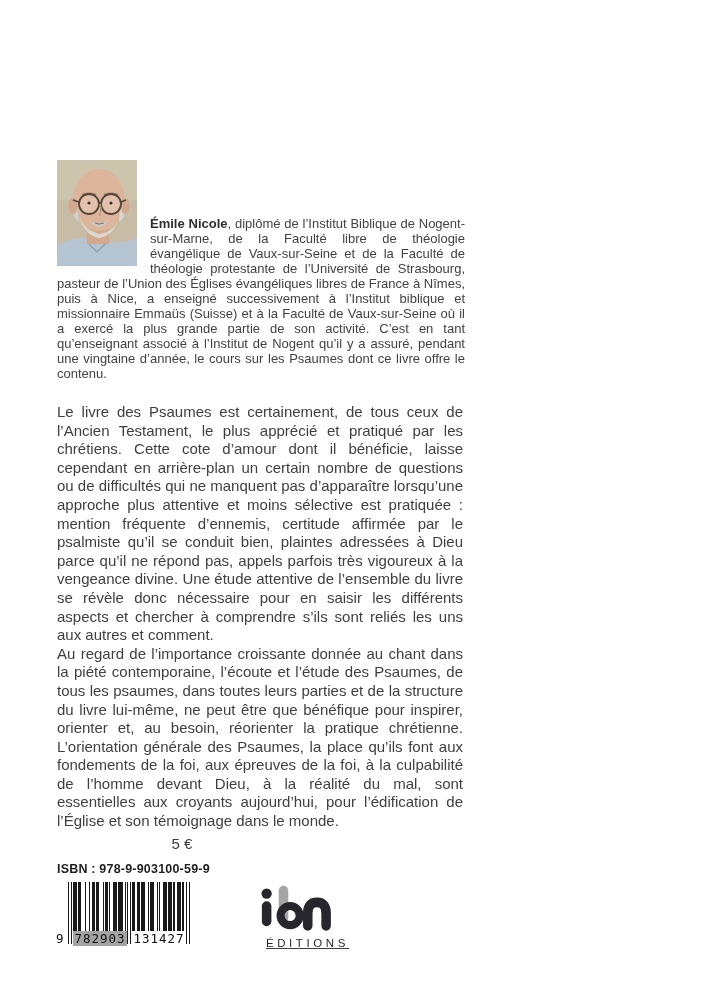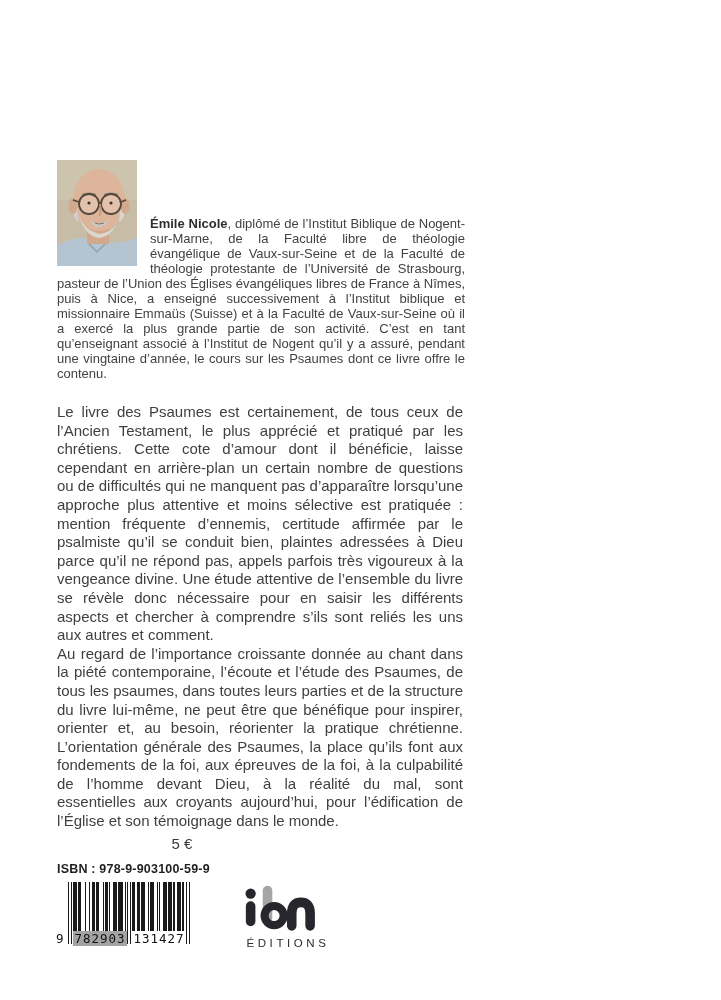--- a/index.html
+++ b/index.html
@@ -66,21 +66,21 @@
   .barcode-digits {
     position: absolute; top: 48px; left: 0; width: 122px; height: 16px;
     font-family: "DejaVu Sans Mono", monospace; font-size: 12.5px; color: #111;
   }
   .bc-lead  { position: absolute; left: -12px; top: 1px; }
   .bc-left  { position: absolute; left: 5px;  top: 1px; width: 54px; text-align: center; letter-spacing: 1px; background: #a3a3a3; }
   .bc-right { position: absolute; left: 64px; top: 1px; width: 54px; text-align: center; letter-spacing: 1px; background: #fff; }
 
   
   .publisher {
-    position: absolute; left: 243px; top: 884px; width: 90px; text-align: center;
+    position: absolute; left: 259px; top: 884px; width: 90px; text-align: right; text-decoration: underline;
   }
   .ibn-logo { display: block; width: 74px; height: 47px; }
   .editions-label {
     margin-top: 6px; font-size: 11.5px; letter-spacing: 3.6px;
     color: #2a2a30; font-weight: 400;
   }
 </style>
 </head>
 <body>
 

